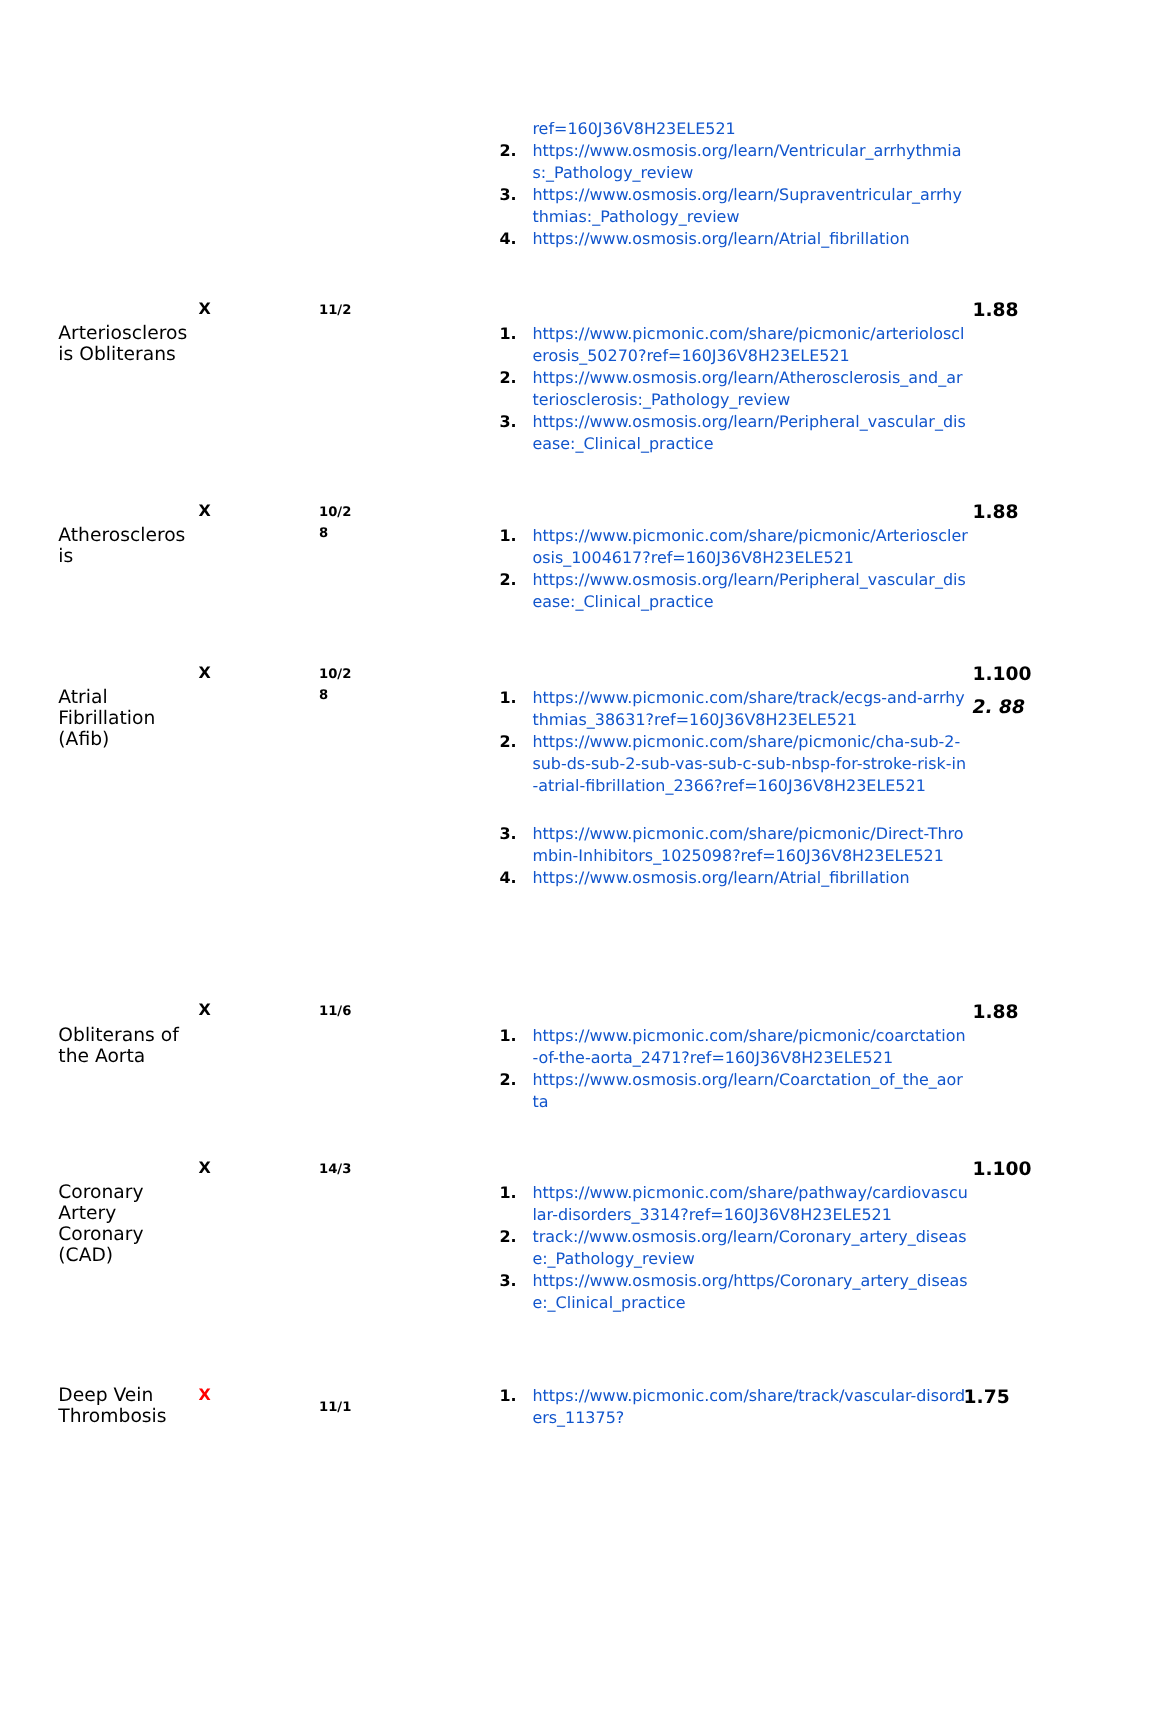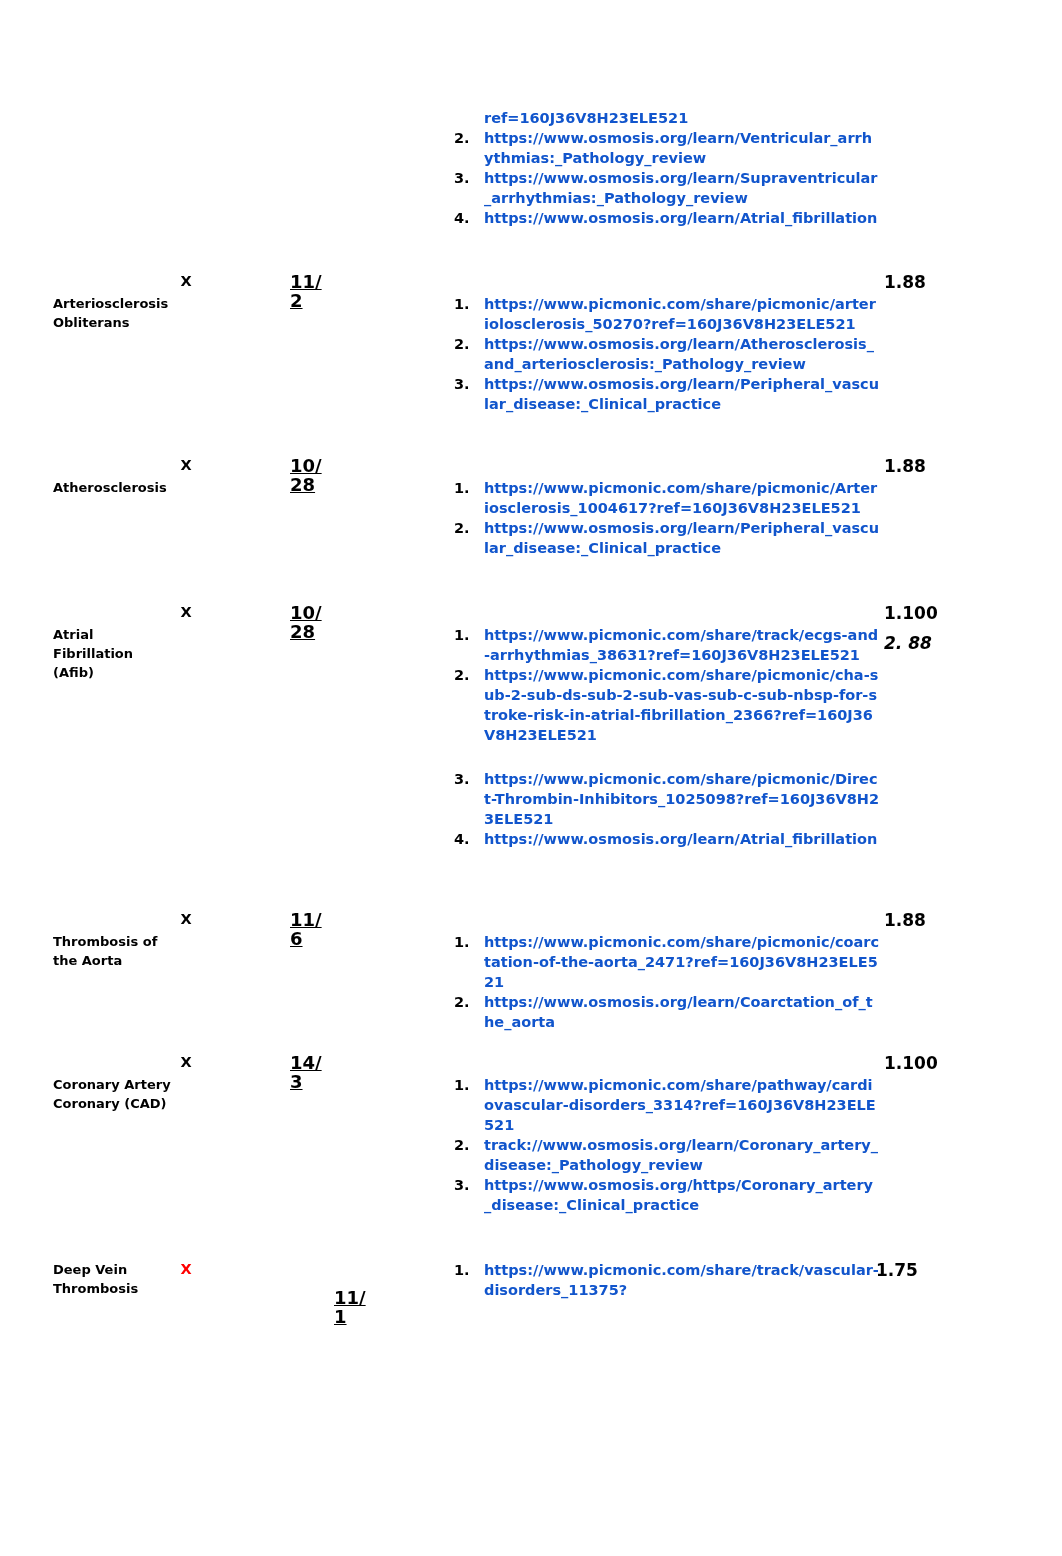--- a/index.html
+++ b/index.html
@@ -26,45 +26,44 @@
   
   .row {
     position: relative;
     width: 1062px;
   }
 
   .col-topic {
     position: absolute;
     left: 53px;
     width: 120px;
-    font-weight: bold;
-    font-size: 13px;
+    font-weight: normal;
+    font-size: 17px;
     line-height: 19px;
     letter-spacing: 0px;
     word-break: break-word;
   }
   .col-x {
     position: absolute;
     left: 166px;
     width: 40px;
     text-align: center;
     font-weight: bold;
     font-size: 14.5px;
     line-height: 19px;
   }
   .col-x.red { color: #ff0000; }
   .col-date {
     position: absolute;
     left: 290px;
     width: 36px;
     font-weight: bold;
-    font-size: 18px;
+    font-size: 12px;
     line-height: 19px;
     word-break: break-all;
-    text-decoration: underline;
   }
   .col-links {
     position: absolute;
     left: 448px;
     width: 432px;
   }
   .col-score {
     position: absolute;
     left: 884px;
     width: 120px;
@@ -88,21 +87,21 @@
     position: absolute;
     left: 6px;
     top: 0;
     font-weight: bold;
     font-size: 14.5px;
     line-height: 20px;
     color: #000000;
   }
   ol.links > li .url {
     display: block;
-    font-weight: bold;
+    font-weight: normal;
     font-size: 14.5px;
     line-height: 20px;
     color: #1155cc;
     word-break: break-all;
     overflow-wrap: anywhere;
     text-decoration: none;
   }
   ol.links > li.gap-before {
     margin-top: 24px;
   }
@@ -144,21 +143,21 @@
   #row-atrial-fibrillation .col-x,
   #row-coarctation-of-the-aorta .col-x,
   #row-coronary-artery-disease .col-x { top: 0px; }
   #row-deep-vein-thrombosis .col-x { top: 0px; }
 
   #row-arteriosclerosis-obliterans .col-date,
   #row-atherosclerosis .col-date,
   #row-atrial-fibrillation .col-date,
   #row-coarctation-of-the-aorta .col-date,
   #row-coronary-artery-disease .col-date { top: 0px; }
-  #row-deep-vein-thrombosis .col-date { top: 28px; margin-left: 44px; }
+  #row-deep-vein-thrombosis .col-date { top: 10px; }
 
   #row-arteriosclerosis-obliterans .col-score,
   #row-atherosclerosis .col-score,
   #row-atrial-fibrillation .col-score,
   #row-coarctation-of-the-aorta .col-score,
   #row-coronary-artery-disease .col-score { top: 0px; }
   #row-deep-vein-thrombosis .col-score { top: 0px; left: 876px; }
 </style>
 </head>
 <body>
@@ -260,21 +259,21 @@
               <a class="url" href="#">https://www.osmosis.org/learn/Atrial_fibrillation</a>
             </li>
           </ol>
         </div>
         <div class="col-score">
           <span class="score-line">1.100</span>
           <span class="score-line">2. 88</span>
         </div>
       </div>
       <div class="row" id="row-coarctation-of-the-aorta">
-        <div class="col-topic">Thrombosis of the Aorta</div>
+        <div class="col-topic">Obliterans of the Aorta</div>
         <div class="col-x">X</div>
         <div class="col-date">11/6</div>
         <div class="col-links">
           <ol class="links">
             <li>
               <span class="num">1.</span>
               <a class="url" href="#">https://www.picmonic.com/share/picmonic/coarctation-of-the-aorta_2471?ref=160J36V8H23ELE521</a>
             </li>
             <li>
               <span class="num">2.</span>

